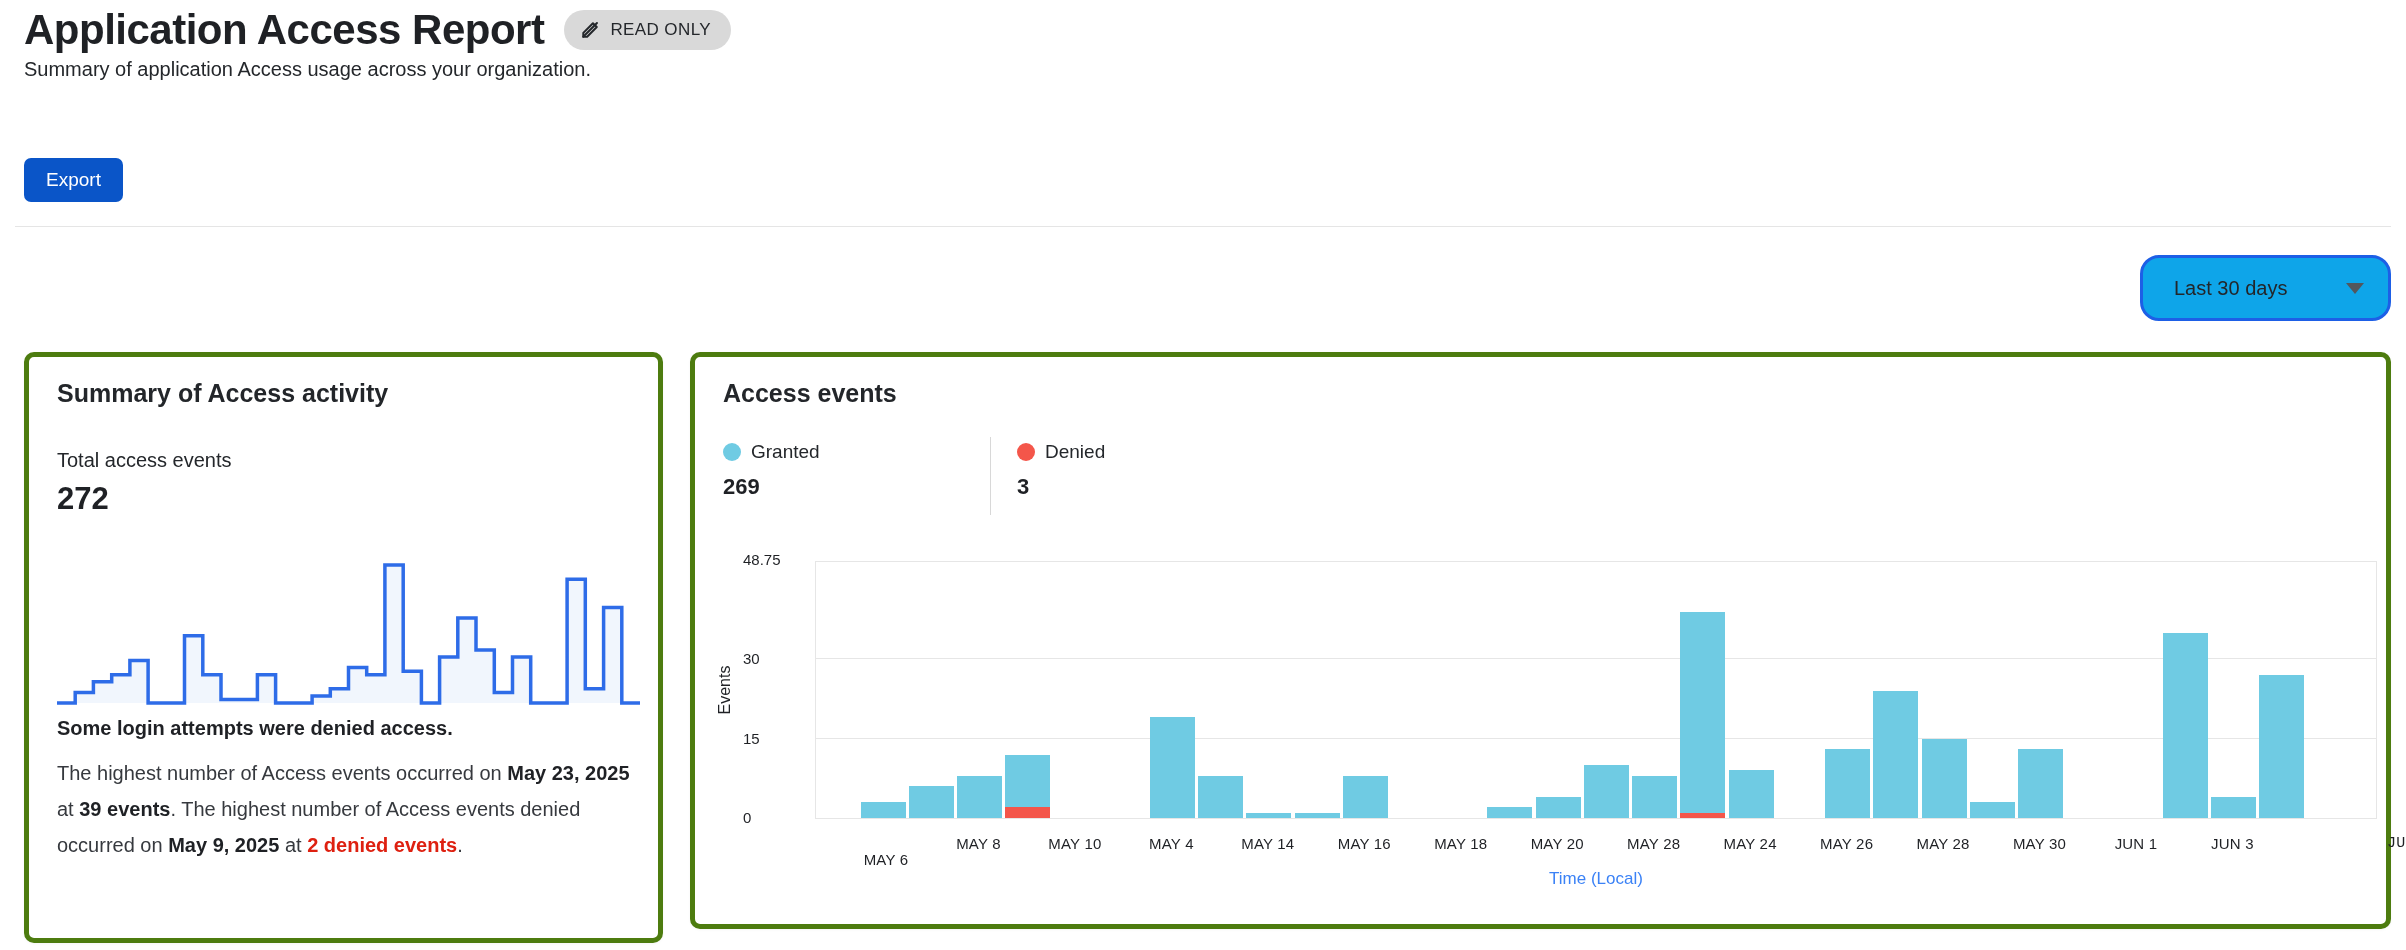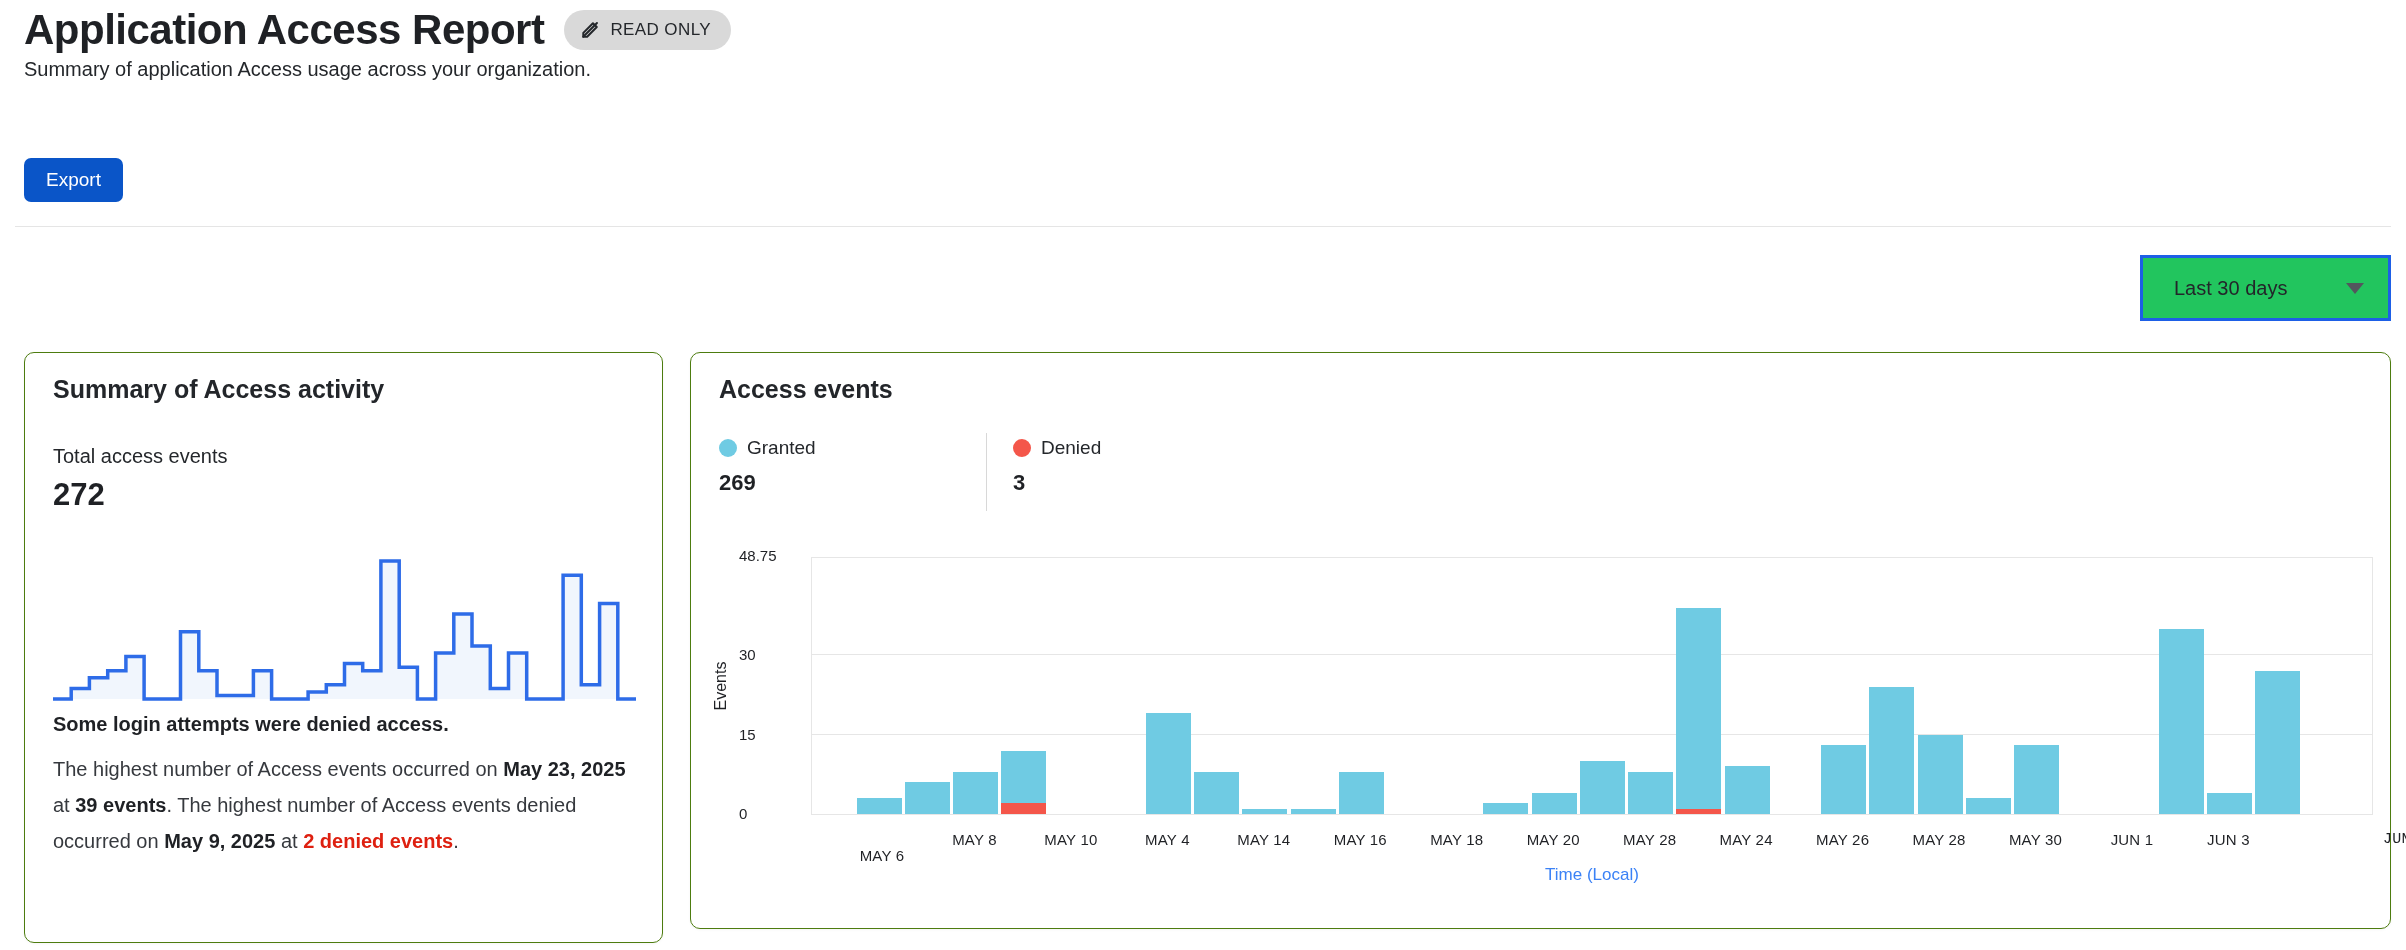--- a/index.html
+++ b/index.html
@@ -15,28 +15,28 @@
       color:#24272B; letter-spacing:0.4px; white-space:nowrap; }
   .readonly-badge svg { display:block; }
   .subtitle { position:absolute; left:24px; top:58px; font-size:20px; color:#24272B; }
   .export-btn { position:absolute; left:24px; top:158px; height:44px; padding:0 22px;
       background:#0A55C8; color:#fff; font-size:19px; border:none; border-radius:7px;
       font-family:inherit; cursor:pointer; }
   .divider { position:absolute; left:15px; right:15px; top:226px; height:1px; background:#E5E5E5; }
 
   
   .range-select { position:absolute; left:2140px; top:255px; width:251px; height:66px;
-      border:3px solid #1D5FE6; border-radius:0; background:#22c55e; display:flex;
+      border:3px solid #1D5FE6; border-radius:19px; background:#0ea5e9; display:flex;
       align-items:center; justify-content:space-between; padding:0 24px 0 31px;
       font-size:20px; color:#23262A; cursor:pointer; }
   .caret-down { width:0; height:0; border-left:9px solid transparent;
       border-right:9px solid transparent; border-top:11px solid #53575D; }
 
   
-  .card { position:absolute; background:#fff; border:1px solid #4d7c0f; border-radius:10px;
+  .card { position:absolute; background:#fff; border:5px solid #4d7c0f; border-radius:10px;
       box-shadow:0 1px 3px rgba(0,0,0,0.04); }
   .card-summary { left:24px; top:352px; width:639px; height:591px; }
   .card-events  { left:690px; top:352px; width:1701px; height:577px; }
   .card-title { position:absolute; left:28px; top:22px; font-size:25px; font-weight:700; color:#23262A; }
 
   
   .total-label { position:absolute; left:28px; top:92px; font-size:20px; color:#24272B; }
   .total-value { position:absolute; left:28px; top:124px; font-size:31px; font-weight:700; color:#1F2125; }
   .spark-wrap  { position:absolute; left:28px; top:202px; width:583px; height:148px; }
   .headline    { position:absolute; left:28px; top:360px; font-size:20px; font-weight:700; color:#1F2125; }

